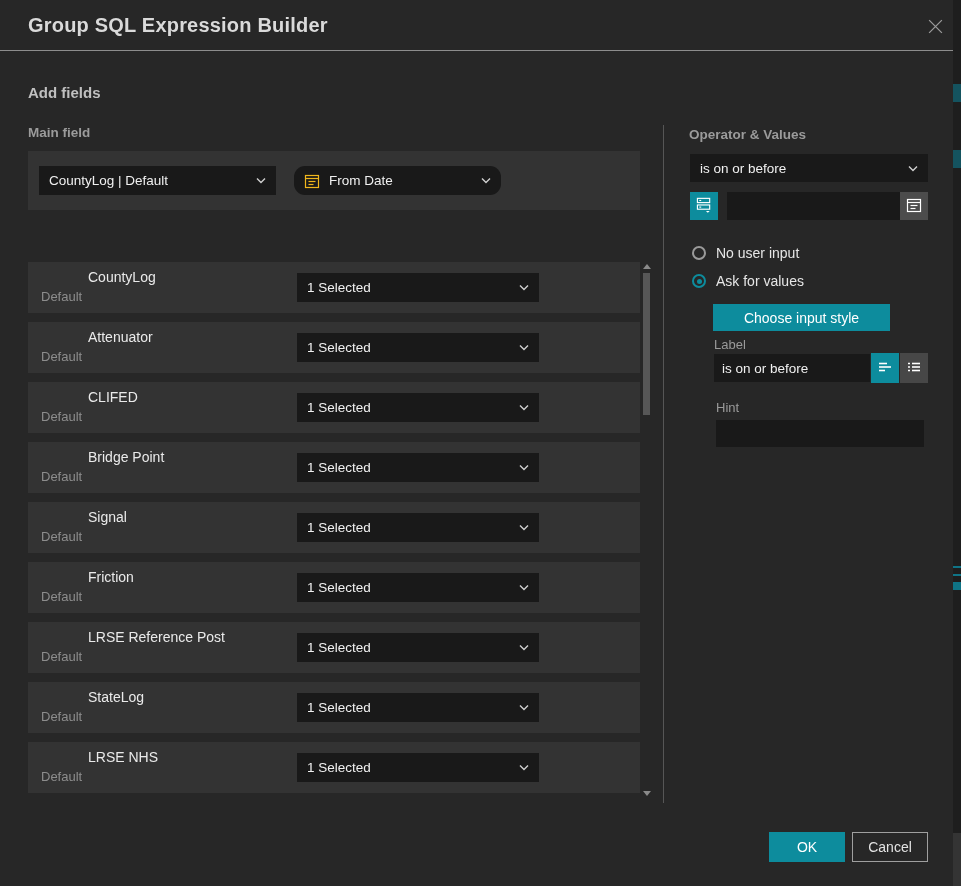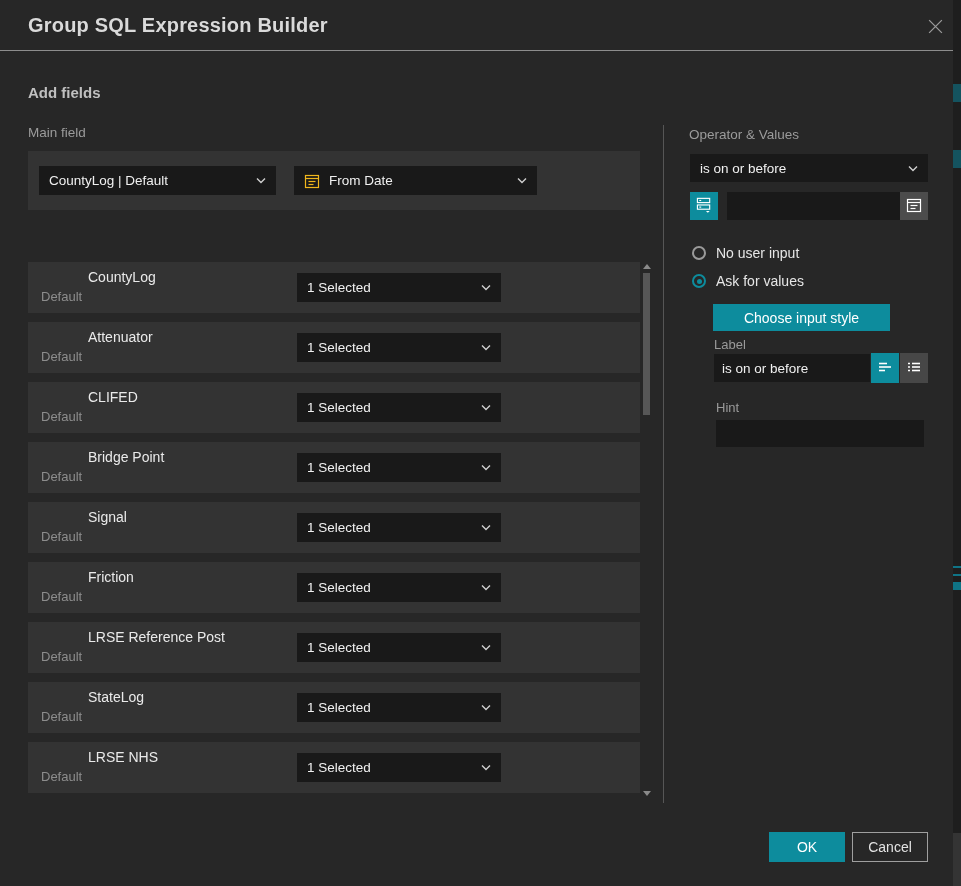--- a/index.html
+++ b/index.html
@@ -19,47 +19,47 @@
   }
   .abs{position:absolute;}
 
   
   .titlebar{left:0;top:0;width:961px;height:51px;border-bottom:1px solid #8d8d8d;}
   .title{left:28px;top:0;height:51px;line-height:51px;font-size:20px;font-weight:600;color:#dadada;letter-spacing:.2px;}
   .close-btn{left:925px;top:16px;width:20px;height:20px;cursor:pointer;color:#9a9a9a;display:flex;align-items:center;justify-content:center;}
 
   
   .h-add{left:28px;top:84px;font-size:15px;font-weight:700;color:#c0c0c0;}
-  .sec-label{font-size:13.5px;font-weight:400;color:#9b9b9b;}
+  .sec-label{font-size:13.5px;font-weight:700;color:#9b9b9b;}
   .l-main{left:28px;top:125px;}
   .l-all{left:28px;top:235px;margin-top:38px;}
   .l-op{left:689px;top:127px;}
 
   
   .select{
     background:var(--control-bg);
     display:flex;align-items:center;
     padding:0 10px;
     font-size:13.5px;color:#f0f0f0;
     cursor:pointer;
   }
   .select .chev{margin-left:auto;color:#cfcfcf;display:flex;align-items:center;}
   .sel-text{white-space:nowrap;overflow:hidden;}
 
   
   .main-panel{left:28px;top:151px;width:612px;height:59px;background:var(--panel-bg);}
   .dd-layer{left:39px;top:166px;width:237px;height:29px;}
-  .dd-field{left:294px;top:166px;width:243px;height:29px;}
+  .dd-field{left:294px;top:166px;width:207px;height:29px;border-radius:11px;}
   .cal-gold{color:var(--gold);display:flex;align-items:center;margin-right:9px;}
 
   
   .row{left:28px;width:612px;height:51px;background:var(--panel-bg);}
   .row-name{position:absolute;left:13px;top:7px;font-size:14px;color:#eaeaea;margin-left:47px;}
   .row-sub{position:absolute;left:13px;top:27px;font-size:13px;color:#8d8d8d;}
-  .row-select{position:absolute;left:269px;top:11px;width:204px;height:29px;}
+  .row-select{position:absolute;left:269px;top:11px;width:242px;height:29px;}
 
   
   .scrollbar{left:641px;top:260px;width:11px;height:540px;}
   .sb-arrow{position:absolute;left:2px;width:0;height:0;border-left:4px solid transparent;border-right:4px solid transparent;}
   .sb-arrow.up{top:4px;border-bottom:5px solid #8a8a8a;}
   .sb-arrow.down{bottom:4px;border-top:5px solid #8a8a8a;}
   .sb-thumb{position:absolute;left:2px;top:13px;width:7px;height:142px;background:#575757;}
 
   
   .v-divider{left:663px;top:125px;width:1px;height:678px;background:#565656;}

